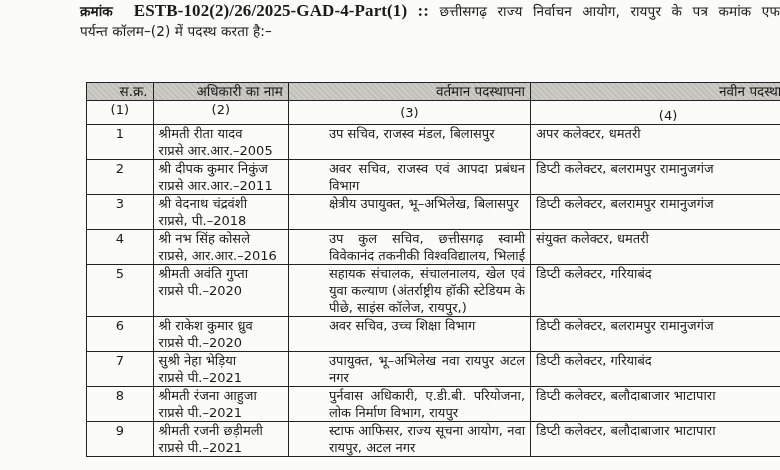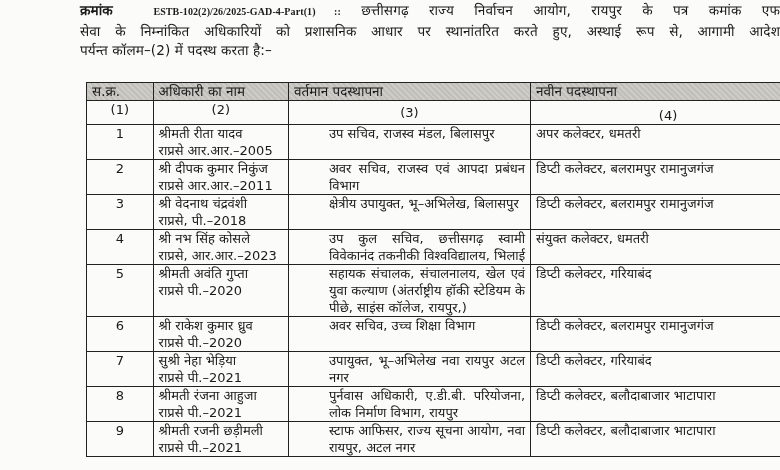--- a/index.html
+++ b/index.html
@@ -10,60 +10,59 @@
       color: #1a1a1a;
       position: relative;
     }
     .para {
       position: absolute; left: 80px; top: 1px; width: 700px;
       font-size: 13.6px; line-height: 19.5px;
       text-align: justify;
       font-family: "DejaVu Sans", sans-serif;
       letter-spacing: 0.1px;
     }
-    .para .ref { font-family: "Liberation Serif", serif; font-weight: bold; font-size: 10px; }
+    .para .ref { font-family: "Liberation Serif", serif; font-weight: bold; font-size: 17px; }
     .para .line { display: block; white-space: nowrap; text-align-last: justify; text-align: justify; }
     .para .line.last { text-align-last: left; }
     table {
       position: absolute; left: 86px; top: 82px;
       border-collapse: collapse;
       font-family: "DejaVu Sans", sans-serif;
       font-size: 13px;
       table-layout: fixed;
       width: 720px;
     }
     td, th {
       border: 1.3px solid #222;
       padding: 0 5px;
       vertical-align: top;
       line-height: 17px;
       font-weight: normal;
     }
     th {
       background: #c9c7c2;
       background-image: repeating-linear-gradient(45deg, rgba(255,255,255,0.12) 0 2px, rgba(0,0,0,0.05) 2px 4px);
-      text-align: left;
+      text-align: right;
       height: 17px;
       font-size: 13.5px;
       margin-top: 44px;
     }
     .numrow td { text-align: center; height: 17px; }
     td.sn { text-align: center; }
     .c1 { width: 63px; }
     .c2 { width: 128px; }
     .c3 { width: 229px; }
     .c4 { width: 260px; }
     td.justify { text-align: justify; padding-left: 40px; }
   </style>
 </head>
 <body>
 
 <div class="para">
   <span class="line"><b>क्रमांक</b>&nbsp; <span class="ref">ESTB-102(2)/26/2025-GAD-4-Part(1) ::</span> <span>छत्तीसगढ़ राज्य निर्वाचन आयोग, रायपुर के पत्र कमांक एफ</span></span>
-  <span class="line">सेवा के निम्नांकित अधिकारियों को प्रशासनिक आधार पर स्थानांतरित करते हुए, अस्थाई रूप से, आगामी आदेश</span>
   <span class="line last">पर्यन्त कॉलम–(2) में पदस्थ करता है:–</span>
 </div>
 
 <table>
   <colgroup>
     <col class="c1">
       <col class="c2">
       <col class="c3">
       <col class="c4">
   </colgroup>
@@ -106,21 +105,21 @@
       <div>श्री वेदनाथ चंद्रवंशी</div>
       <div>राप्रसे, पी.–2018</div>
     </td>
     <td class="justify">क्षेत्रीय उपायुक्त, भू–अभिलेख, बिलासपुर</td>
     <td>डिप्टी कलेक्टर, बलरामपुर रामानुजगंज</td>
   </tr>
       <tr>
     <td class="sn">4</td>
     <td>
       <div>श्री नभ सिंह कोसले</div>
-      <div>राप्रसे, आर.आर.–2023</div>
+      <div>राप्रसे, आर.आर.–2016</div>
     </td>
     <td class="justify">उप कुल सचिव, छत्तीसगढ़ स्वामी विवेकानंद तकनीकी विश्वविद्यालय, भिलाई</td>
     <td>संयुक्त कलेक्टर, धमतरी</td>
   </tr>
       <tr>
     <td class="sn">5</td>
     <td>
       <div>श्रीमती अवंति गुप्ता</div>
       <div>राप्रसे पी.–2020</div>
     </td>

